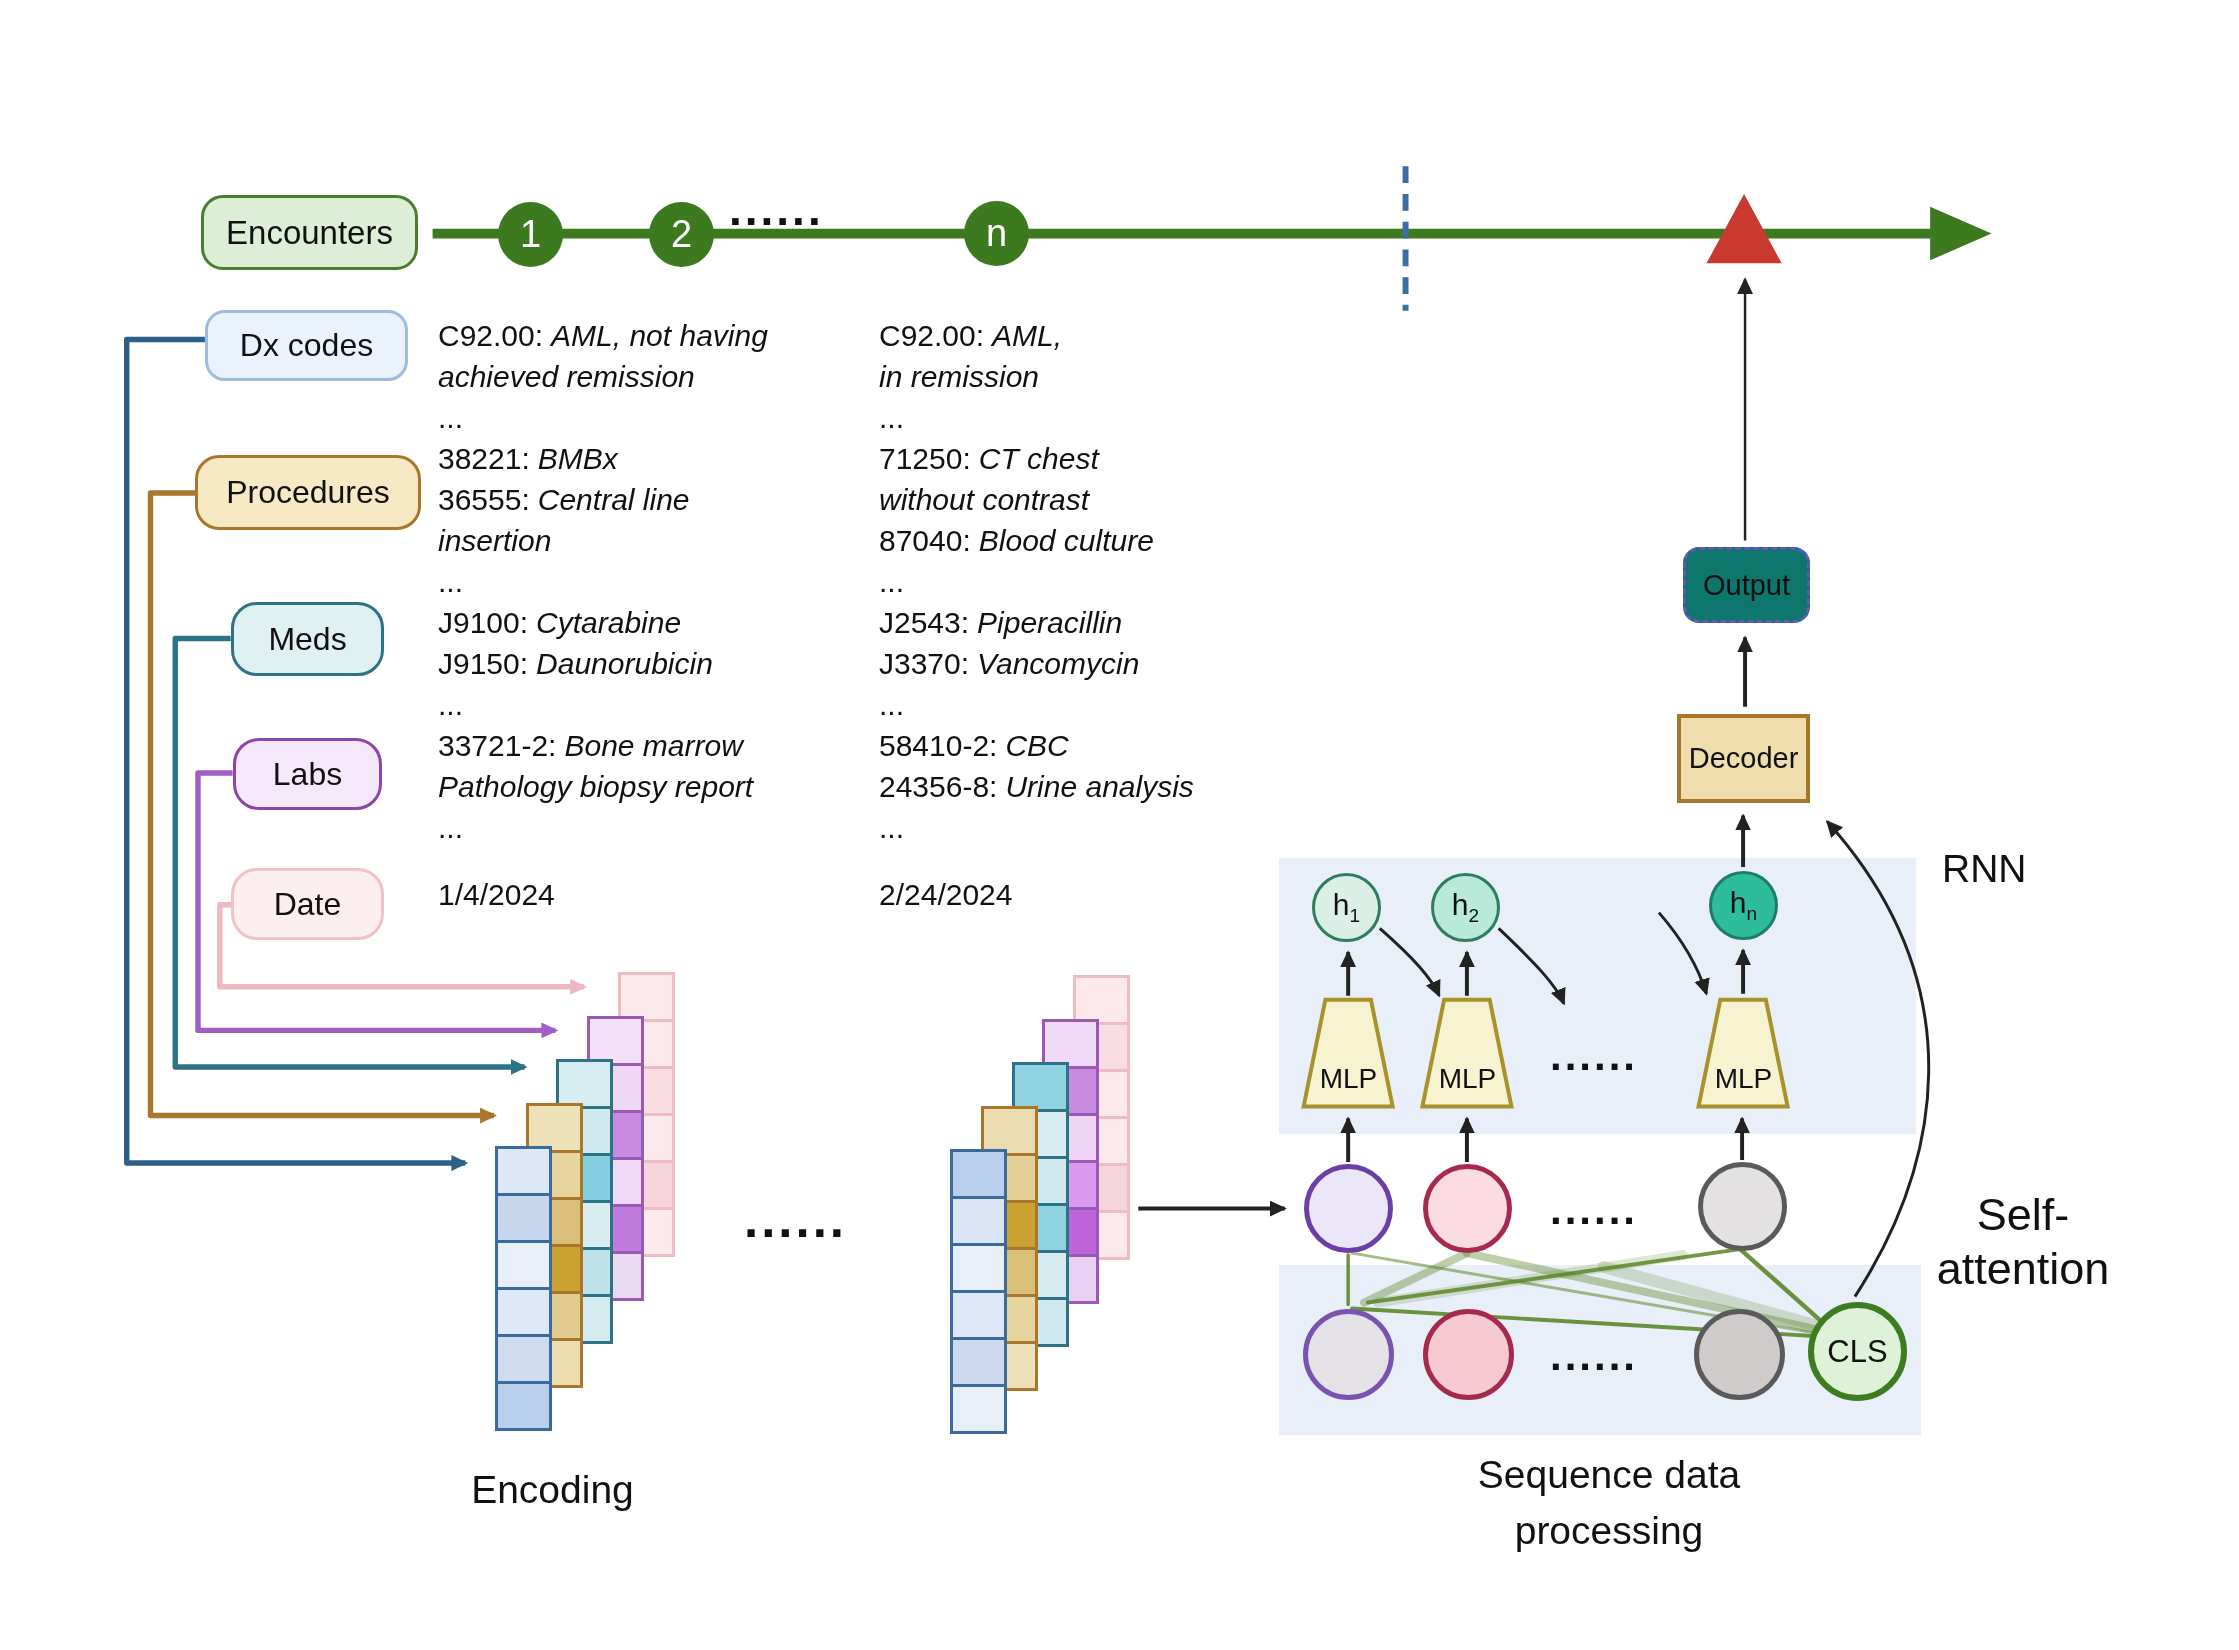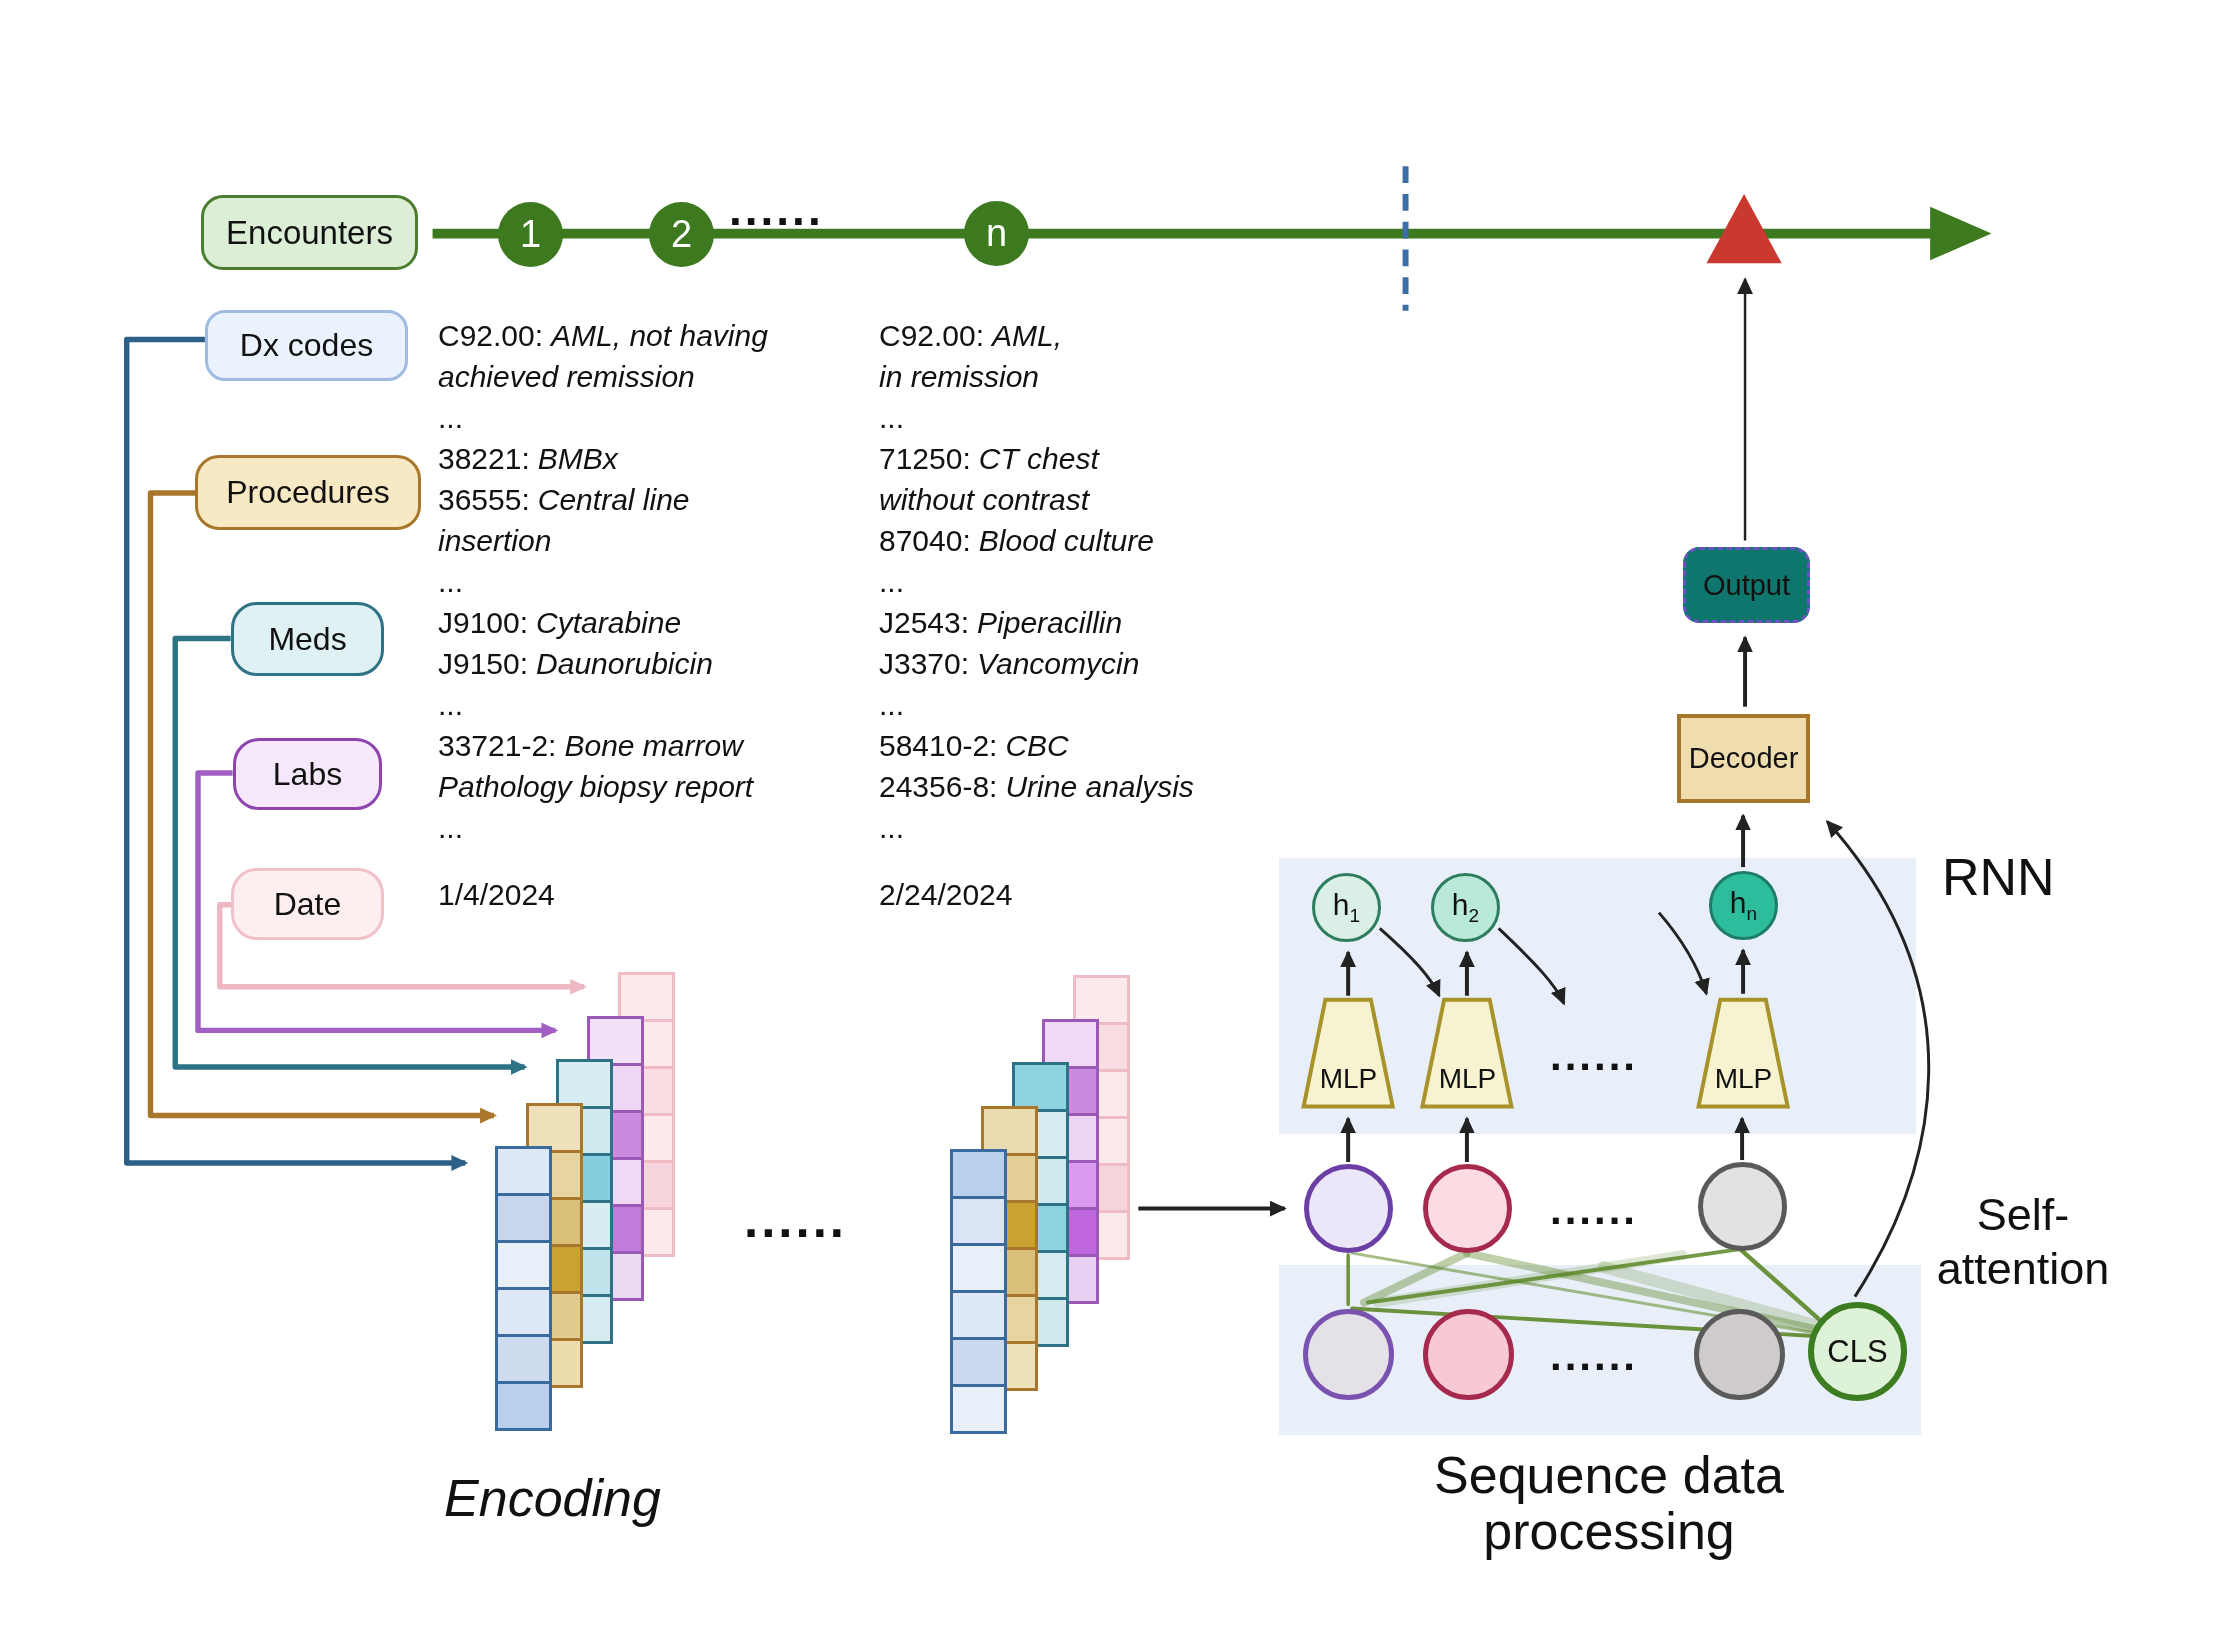--- a/index.html
+++ b/index.html
@@ -21,21 +21,21 @@
   .codecol{position:absolute;top:315px;width:455px;font-size:30px;line-height:41px;z-index:3;}
   .cline{height:41px;white-space:nowrap;}
   .cline:last-child{margin-top:26px;}
   .code:not(:empty){margin-right:8px;}
   .desc{font-style:italic;}
   .circle{position:absolute;border-radius:50%;box-sizing:border-box;z-index:4;
           display:flex;align-items:center;justify-content:center;}
   .h-node{width:69px;height:69px;border:3.5px solid #2e7d5e;font-size:30px;}
   .h-node sub{font-size:19px;}
   .mlp-label{position:absolute;width:89px;text-align:center;font-size:28px;z-index:4;}
-  .big-label{position:absolute;font-size:52px;z-index:3;white-space:nowrap;}
+  .big-label{position:absolute;font-size:39px;z-index:3;white-space:nowrap;}
   .boxlab{position:absolute;display:flex;align-items:center;justify-content:center;box-sizing:border-box;z-index:4;}
   .stack{position:absolute;}
   .cell{width:57px;height:50px;border:3px solid;box-sizing:border-box;}
   .cell + .cell{margin-top:-3px;}
 </style>
 </head>
 <body>
 
 <div id="canvas">
 
@@ -289,21 +289,21 @@
       <div class="stack" style="left: 1073px; top: 975px; z-index: 5;">
         <div class="cell" style="background: rgb(252, 233, 236); border-color: rgb(240, 188, 196);"></div>
         <div class="cell" style="background: rgb(249, 221, 227); border-color: rgb(240, 188, 196);"></div>
         <div class="cell" style="background: rgb(252, 233, 236); border-color: rgb(240, 188, 196);"></div>
         <div class="cell" style="background: rgb(252, 233, 236); border-color: rgb(240, 188, 196);"></div>
         <div class="cell" style="background: rgb(246, 212, 220); border-color: rgb(240, 188, 196);"></div>
         <div class="cell" style="background: rgb(252, 233, 236); border-color: rgb(240, 188, 196);"></div>
       </div>
     </div>
   <div class="dots" style="left:744px;top:1190px;font-size:51px;">......</div>
-  <div class="big-label" style="left:404px;top:1468px;width:297px;text-align:center;font-style:italic;">Encoding</div>
+  <div class="big-label" style="left:404px;top:1468px;width:297px;text-align:center;">Encoding</div>
 
   <div class="circle h-node" style="left:1312px;top:873px;background:#daf0e6;">
     <span><span>h</span><sub>1</sub></span>
   </div>
   <div class="circle h-node" style="left:1431px;top:873px;background:#b9ead9;text-align:center;">
     <span><span>h</span><sub>2</sub></span>
   </div>
   <div class="circle h-node" style="left:1709px;top:871px;background:#2dbd9d;border-color:#1d7d66;">
     <span><span>h</span><sub>n</sub></span>
   </div>

